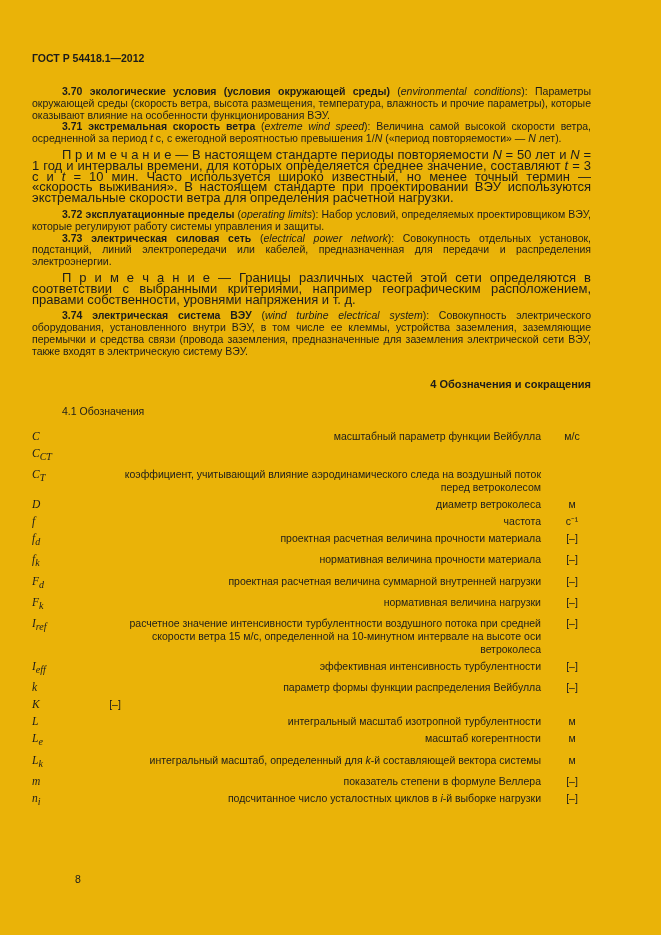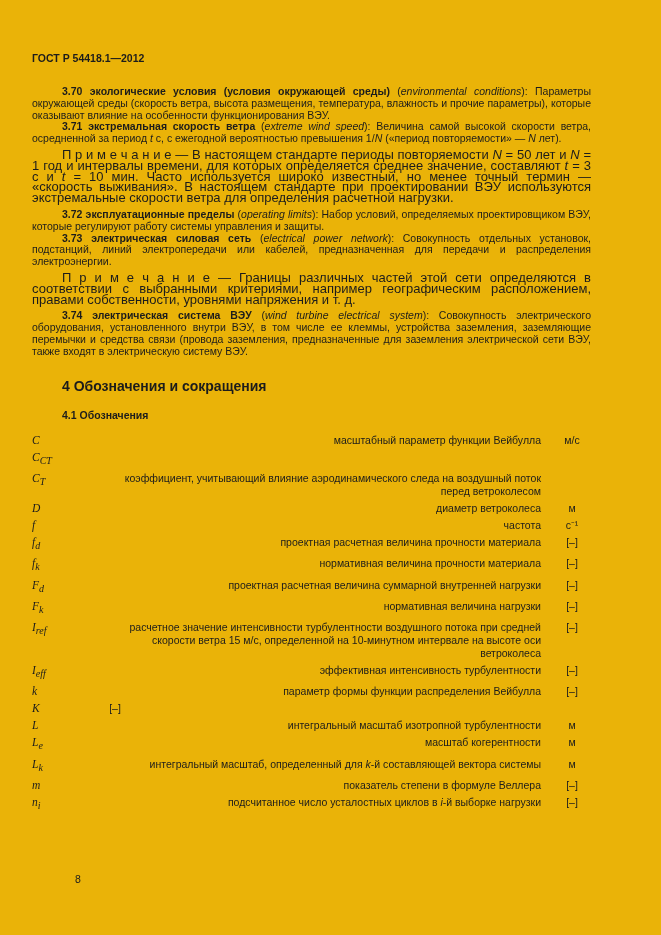--- a/index.html
+++ b/index.html
@@ -13,22 +13,22 @@
   .par {
     font-size: 10.5px; line-height: 11.8px; text-align: justify;
     text-indent: 30px;
   }
   .note {
     font-size: 13px; line-height: 10.8px; text-align: justify;
     text-indent: 30px; margin: 5px 0;
   }
   .b { font-weight: bold; }
   .i { font-style: italic; }
-  .section-title { font-size: 14px; font-weight: bold; margin: 20px 0 15px 30px; }
-  .subsection-title { font-size: 10.5px; font-weight: bold; margin: 3px 0 13px 30px; }
+  .section-title { font-size: 11px; font-weight: bold; margin: 20px 0 15px 30px; text-align: right; }
+  .subsection-title { font-size: 10.5px; font-weight: normal; margin: 3px 0 13px 30px; }
   .symbols { }
   .sym-row { display: flex; align-items: flex-start; margin-bottom: 4.5px; font-size: 10.5px; line-height: 12.6px; }
   .sym-cell {
     width: 64px; flex-shrink: 0;
     font-family: "Liberation Serif", serif; font-style: italic; font-size: 11.5px;
   }
   .sym-cell sub { font-size: 10px; font-style: italic; }
   .desc-cell { flex: 1; padding-right: 12px; text-align: right; }
   .unit-cell { width: 38px; flex-shrink: 0; text-align: center; white-space: nowrap; }
   .page-number { position: absolute; left: 75px; bottom: 50px; font-size: 10.5px; }

